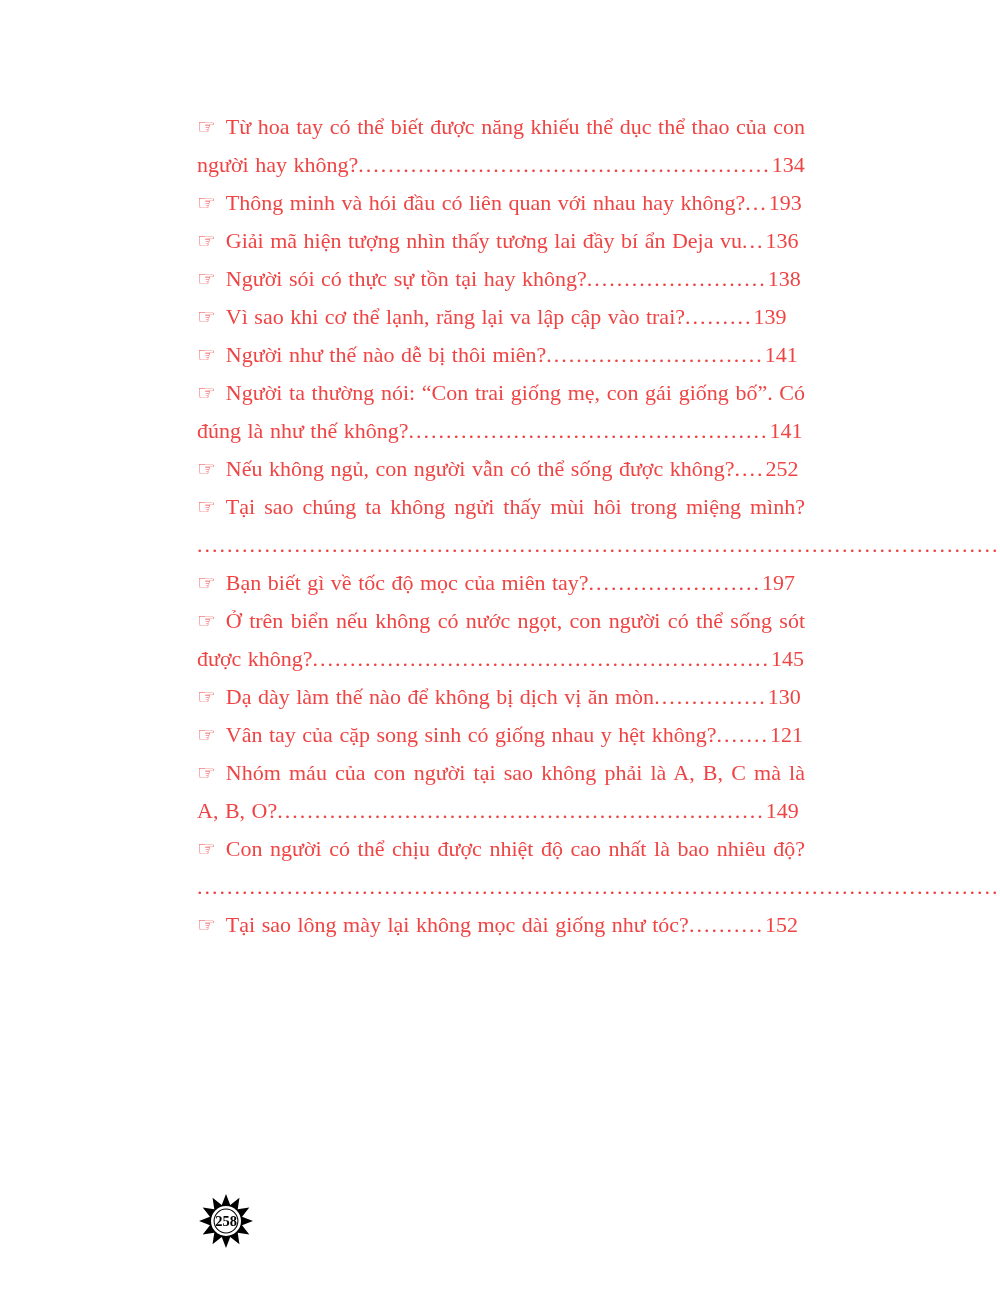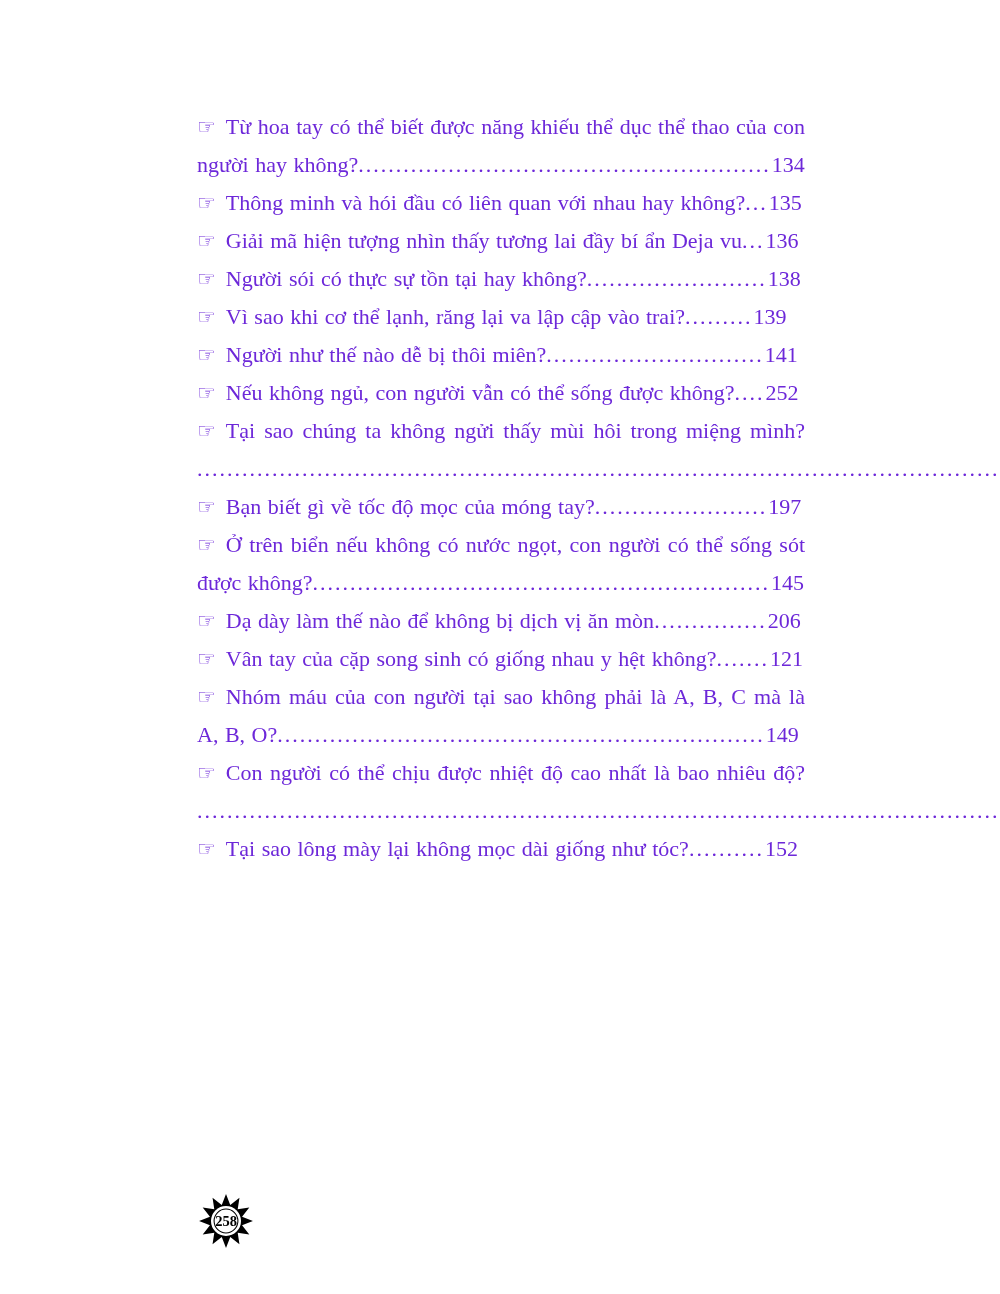--- a/index.html
+++ b/index.html
@@ -7,21 +7,21 @@
     padding: 0;
     background: #ffffff;
   }
   .page {
     position: relative;
     width: 1000px;
     height: 1294px;
     background: #ffffff;
     overflow: hidden;
     font-family: "Liberation Serif", "DejaVu Serif", serif;
-    color: #6d28d9;
+    color: #ef4444;
     border-radius: 16px;
   }
   .toc {
     position: absolute;
     left: 197px;
     top: 108px;
     width: 608px;
   }
   .entry {
     margin: 0;
@@ -55,42 +55,43 @@
   }
 </style>
 </head>
 <body>
 
 <div class="page">
 
   <main class="toc">
   <p class="entry"><span class="bullet">☞</span><span class="entry-text">Từ hoa tay có thể biết được năng khiếu thể dục thể thao của con người hay không?</span>​<span class="leader">.......................................................</span><span class="pagenum">134</span></p>
 
-  <p class="entry"><span class="bullet">☞</span><span class="entry-text">Thông minh và hói đầu có liên quan với nhau hay không?</span>​<span class="leader">...</span><span class="pagenum">135</span></p>
+  <p class="entry"><span class="bullet">☞</span><span class="entry-text">Thông minh và hói đầu có liên quan với nhau hay không?</span>​<span class="leader">...</span><span class="pagenum">193</span></p>
 
   <p class="entry"><span class="bullet">☞</span><span class="entry-text">Giải mã hiện tượng nhìn thấy tương lai đầy bí ẩn Deja vu</span>​<span class="leader">...</span><span class="pagenum">136</span></p>
 
   <p class="entry"><span class="bullet">☞</span><span class="entry-text">Người sói có thực sự tồn tại hay không?</span>​<span class="leader">........................</span><span class="pagenum">138</span></p>
 
   <p class="entry"><span class="bullet">☞</span><span class="entry-text">Vì sao khi cơ thể lạnh, răng lại va lập cập vào trai?</span>​<span class="leader">.........</span><span class="pagenum">139</span></p>
 
 
   <p class="entry"><span class="bullet">☞</span><span class="entry-text">Người như thế nào dễ bị thôi miên?</span>​<span class="leader">.............................</span><span class="pagenum">141</span></p>
 
+  <p class="entry"><span class="bullet">☞</span><span class="entry-text">Người ta thường nói: “Con trai giống mẹ, con gái giống bố”. Có đúng là như thế không?</span>​<span class="leader">................................................</span><span class="pagenum">141</span></p>
 
   <p class="entry"><span class="bullet">☞</span><span class="entry-text">Nếu không ngủ, con người vẫn có thể sống được không?</span>​<span class="leader">....</span><span class="pagenum">252</span></p>
 
   <p class="entry"><span class="bullet">☞</span><span class="entry-text">Tại sao chúng ta không ngửi thấy mùi hôi trong miệng mình?</span>​<span class="leader">............................................................................................................................................................................................................................................................................................................</span></p>
 
-  <p class="entry"><span class="bullet">☞</span><span class="entry-text">Bạn biết gì về tốc độ mọc của móng tay?</span>​<span class="leader">.......................</span><span class="pagenum">197</span></p>
+  <p class="entry"><span class="bullet">☞</span><span class="entry-text">Bạn biết gì về tốc độ mọc của miên tay?</span>​<span class="leader">.......................</span><span class="pagenum">197</span></p>
 
   <p class="entry"><span class="bullet">☞</span><span class="entry-text">Ở trên biển nếu không có nước ngọt, con người có thể sống sót được không?</span>​<span class="leader">.............................................................</span><span class="pagenum">145</span></p>
 
 
-  <p class="entry"><span class="bullet">☞</span><span class="entry-text">Dạ dày làm thế nào để không bị dịch vị ăn mòn</span>​<span class="leader">...............</span><span class="pagenum">206</span></p>
+  <p class="entry"><span class="bullet">☞</span><span class="entry-text">Dạ dày làm thế nào để không bị dịch vị ăn mòn</span>​<span class="leader">...............</span><span class="pagenum">130</span></p>
 
   <p class="entry"><span class="bullet">☞</span><span class="entry-text">Vân tay của cặp song sinh có giống nhau y hệt không?</span>​<span class="leader">.......</span><span class="pagenum">121</span></p>
 
   <p class="entry"><span class="bullet">☞</span><span class="entry-text">Nhóm máu của con người tại sao không phải là A, B, C mà là A, B, O?</span>​<span class="leader">.................................................................</span><span class="pagenum">149</span></p>
 
   <p class="entry"><span class="bullet">☞</span><span class="entry-text">Con người có thể chịu được nhiệt độ cao nhất là bao nhiêu độ?</span>​<span class="leader">............................................................................................................................................................................................................................................................................................................</span></p>
 
   <p class="entry"><span class="bullet">☞</span><span class="entry-text">Tại sao lông mày lại không mọc dài giống như tóc?</span>​<span class="leader">..........</span><span class="pagenum">152</span></p>
 </main>
 

